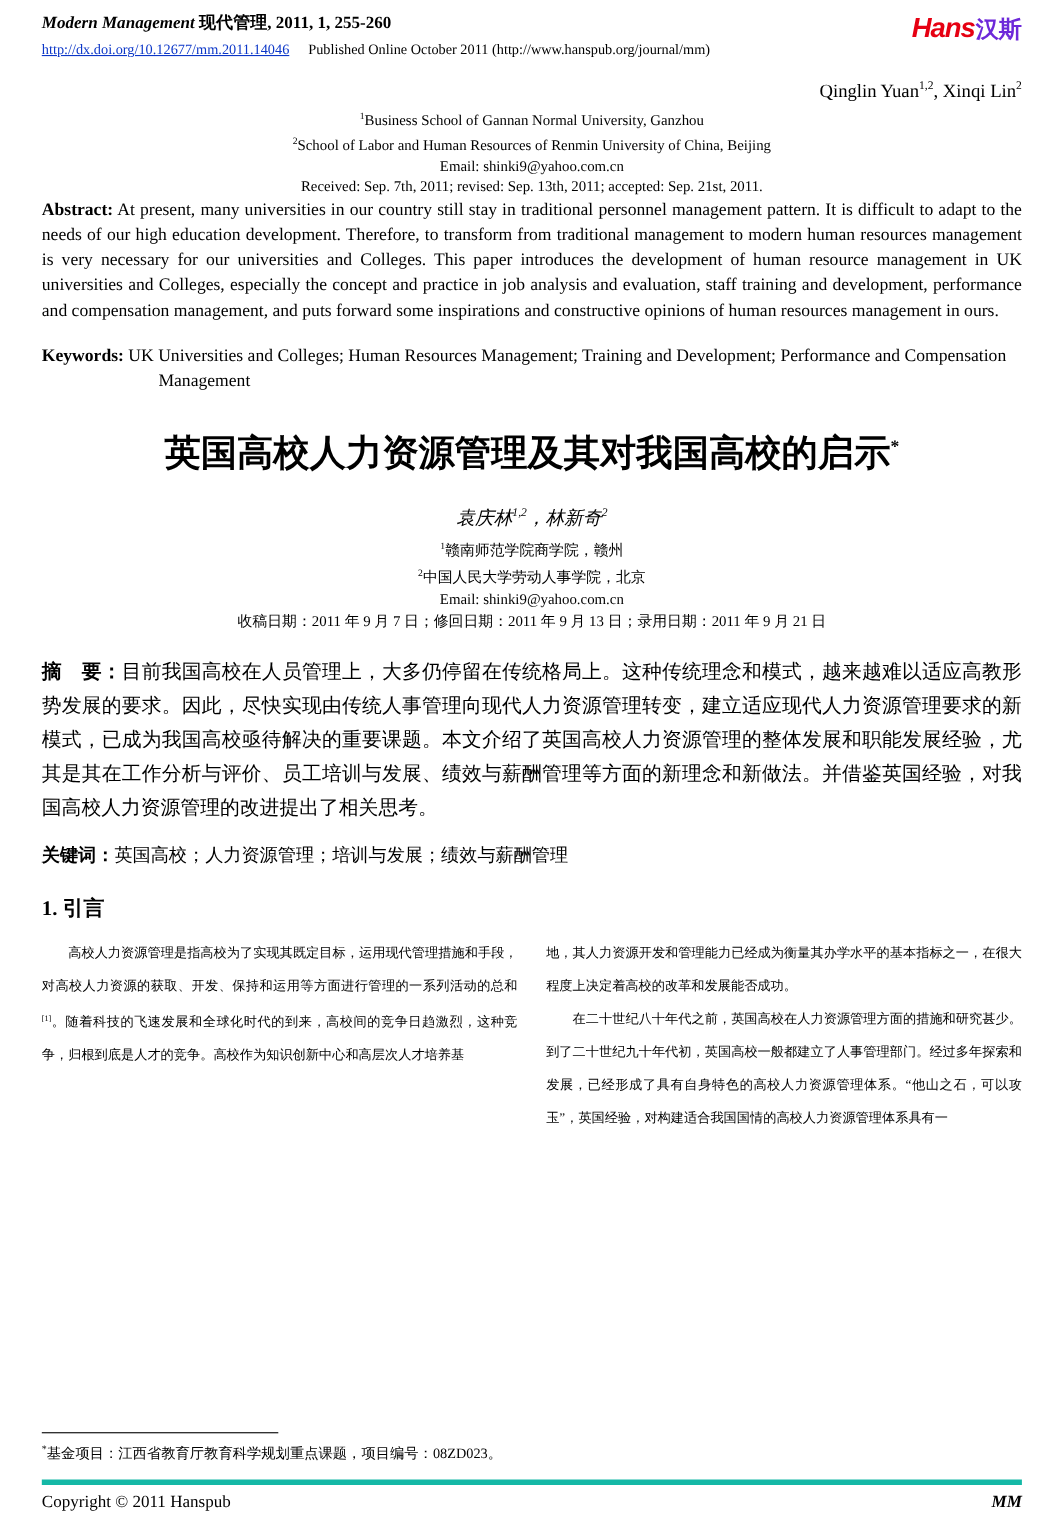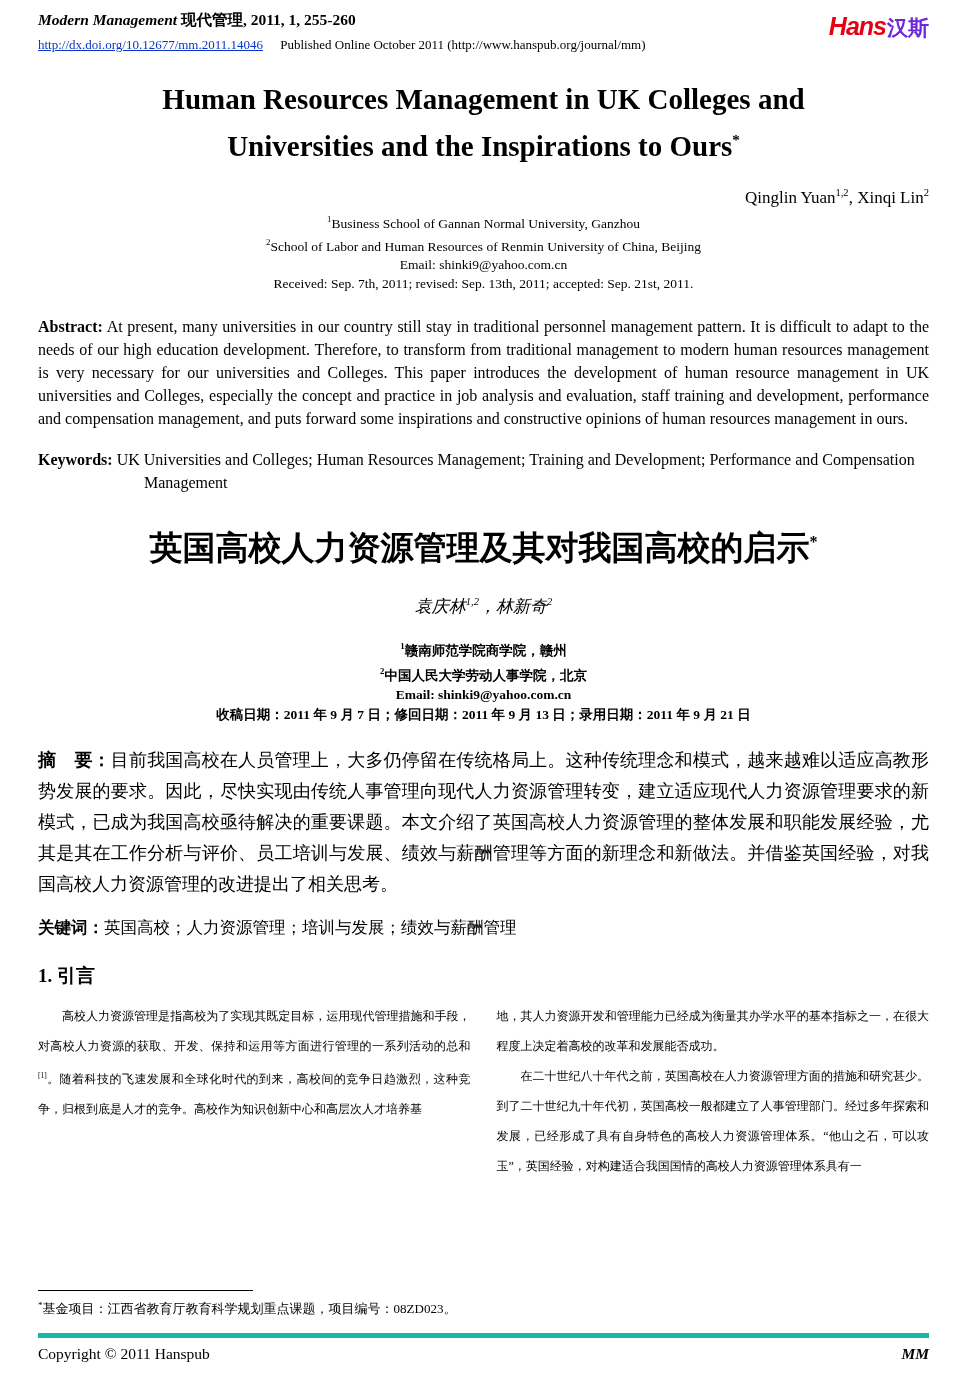--- a/index.html
+++ b/index.html
@@ -1,19 +1,19 @@
 <!DOCTYPE html>
 <html><head>
 <meta charset="utf-8">
 <style>
   * { margin:0; padding:0; box-sizing:border-box; }
   html,body { background:#ffffff; }
   .page {
     width:967px; min-height:1389px; margin:0 auto;
-    padding:10px 38px 26px 38px;
+    padding:10px 38px 14px 38px;
     font-family:"Liberation Serif","DejaVu Serif",serif;
     color:#000;
     display:flex; flex-direction:column;
   }
   
   .top { display:flex; justify-content:space-between; align-items:flex-start; }
   .jline { font-size:15.5px; font-weight:bold; }
   .jname { font-style:italic; }
   .jline2 { font-size:13px; margin-top:6px; }
   .doi { color:#0b36c8; text-decoration:underline; }
@@ -23,29 +23,29 @@
                font-family:"Liberation Sans","DejaVu Sans",sans-serif; letter-spacing:-1px; }
   .logo-cn { color:#6d28d9; font-weight:bold; font-size:21px; margin-left:1px;
              font-family:"Liberation Sans","DejaVu Sans",sans-serif; }
   
   .title-en { text-align:center; font-size:29px; font-weight:bold; line-height:41px; margin-top:26px; }
   .title-en sup { font-size:15px; }
   .authors-en { text-align:right; font-weight:normal; font-size:17px; margin-top:20px; }
   .authors-en sup, .authors-zh sup { font-size:0.62em; vertical-align:super; }
   .affil-en { text-align:center; font-size:13.5px; line-height:19px; margin-top:3px; }
   .affil-en sup { font-size:0.65em; }
-  .abstract-en { margin-top:22px; font-size:16px; line-height:23px; text-align:justify; }
+  .abstract-en { font-size:16px; line-height:23px; text-align:justify; }
   .abstract-en b { font-weight:bold; }
   .keywords-en { margin-top:18px; font-size:16px; line-height:23px;
                  padding-left:106px; text-indent:-106px; }
   
   .title-zh { text-align:center; font-size:33px; font-weight:bold; margin-top:32px; }
   .title-zh sup { font-size:16px; }
   .authors-zh { text-align:center; font-size:17px; font-style:italic; margin-top:24px; }
-  .affil-zh { text-align:center; font-size:13.5px; line-height:20px; margin-top:18px;font-weight:bold; }
+  .affil-zh { text-align:center; font-size:13.5px; line-height:20px; margin-top:4px; }
   .affil-zh sup { font-size:0.65em; }
   .abstract-zh { margin-top:20px; font-size:18px; line-height:31px; text-align:justify; }
   .abstract-zh b { font-weight:bold; }
   .keywords-zh { margin-top:17px; font-size:16.5px; }
   .keywords-zh b { font-weight:bold; }
   
   .section-heading { font-size:19px; font-weight:bold; margin-top:24px; }
   .columns { display:flex; gap:26px; margin-top:12px; flex:1; }
   .col { width:50%; display:flex; flex-direction:column; }
   .body-p { font-size:12px; line-height:30px; text-align:justify; }
@@ -74,24 +74,20 @@
       <div class="jline2">
         <a class="doi" href="#">http://dx.doi.org/10.12677/mm.2011.14046</a>
         <span class="pub">Published Online October 2011 (http://www.hanspub.org/journal/mm)</span>
       </div>
     </div>
     <div class="logo">
       <span class="logo-hans">Hans</span><span class="logo-cn">汉斯</span>
     </div>
   </header>
 
-  <h1 class="title-en">
-    <span>Human Resources Management in UK Colleges and</span><br>
-    <span>Universities and the Inspirations to Ours</span><sup>*</sup>
-  </h1>
 
   <p class="authors-en"><span>Qinglin Yuan</span><sup>1,2</sup><span>, </span><span>Xinqi Lin</span><sup>2</sup></p>
 
   <div class="affil-en">
     <p><sup>1</sup><span>Business School of Gannan Normal University, Ganzhou</span></p>
     <p><sup>2</sup><span>School of Labor and Human Resources of Renmin University of China, Beijing</span></p>
     <p>Email: shinki9@yahoo.com.cn</p>
     <p>Received: Sep. 7th, 2011; revised: Sep. 13th, 2011; accepted: Sep. 21st, 2011.</p>
   </div>
 

